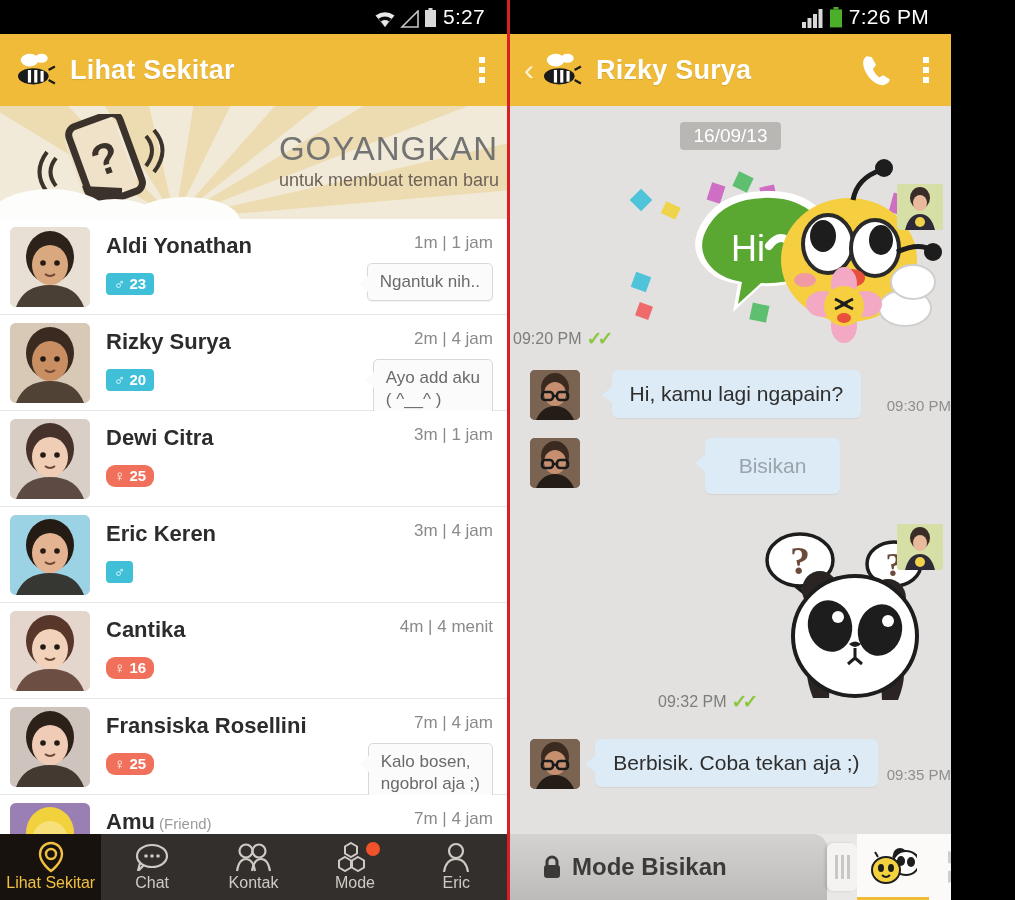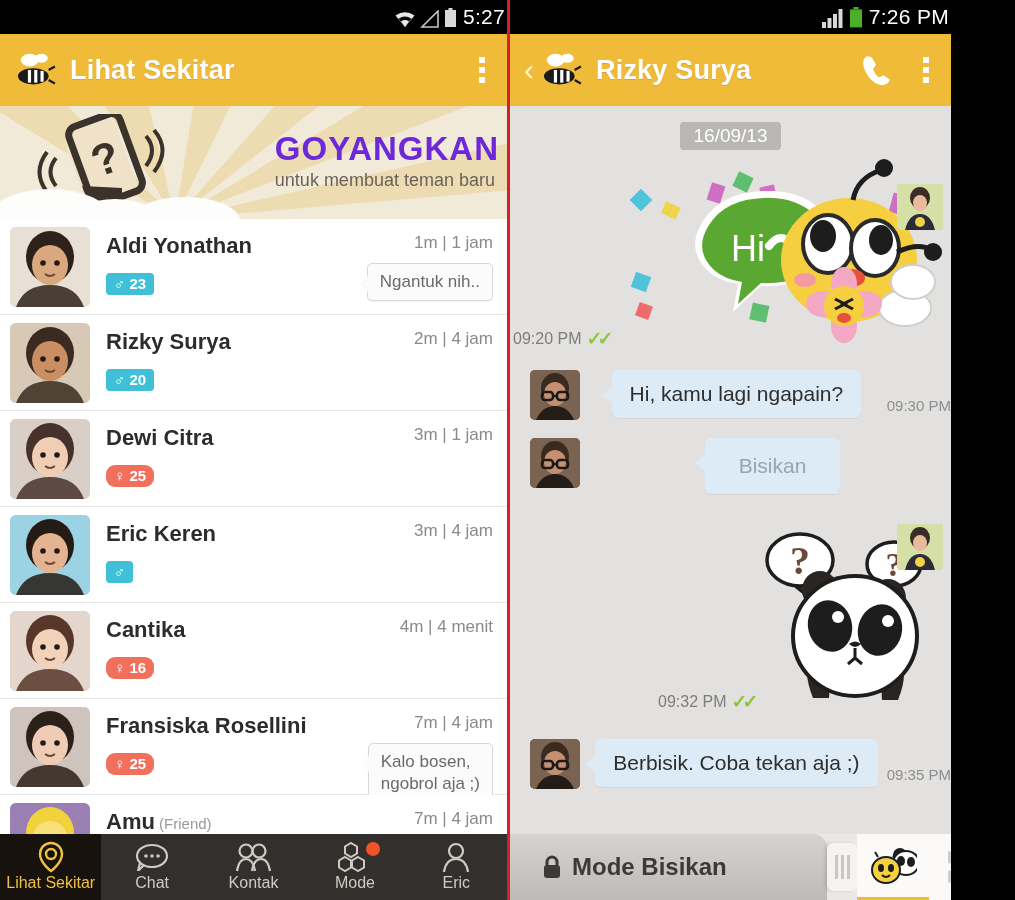--- a/index.html
+++ b/index.html
@@ -10,21 +10,21 @@
   }
   .screens { display: flex; width: 1015px; height: 900px; }
   .panel { position: relative; overflow: hidden; height: 900px; }
   .panel-left { width: 507px; background: #fff; }
   .divider { width: 3px; background: #d81f26; height: 900px; }
   .panel-right { width: 441px; background: #e2e1df; }
 
   
   .statusbar {
     height: 34px; background: #000; display: flex; align-items: center;
-    justify-content: flex-end; padding-right: 2px; gap: 6px;
+    justify-content: flex-end; padding-right: 22px; gap: 6px;
   }
   .statusbar .clock {
     color: #fff; font-size: 21px; letter-spacing: .3px;
     font-family: "Liberation Sans", sans-serif;
   }
   .sb-icons { display: flex; align-items: flex-end; gap: 4px; height: 22px; }
 
   
   .actionbar {
     height: 72px; background: #efbb38; display: flex; align-items: center;
@@ -47,21 +47,21 @@
   
   .banner {
     height: 113px; position: relative; overflow: hidden;
     background: #efe5d0;
   }
   .rays { position: absolute; inset: 0; }
   .banner-text {
     position: absolute; right: 8px; top: 24px; text-align: left;
   }
   .banner-title {
-    font-size: 33px; font-weight: bold; color: #6d28d9; letter-spacing: 1px;
+    font-size: 33px; font-weight: normal; color: #737373; letter-spacing: 1px;
     font-family: "Liberation Sans", sans-serif;
   }
   .banner-sub { font-size: 18px; color: #6d6258; margin-top: 2px; }
   .phone-art { position: absolute; left: 30px; top: 8px; }
   .cloud {
     position: absolute; bottom: -26px; border-radius: 50%;
     background: #fdfdfc;
   }
 
   
@@ -284,20 +284,21 @@
               <rect width="80" height="80" fill="#d8c9b6"></rect>
               <ellipse cx="40" cy="30" rx="24" ry="26" fill="#3a2a20"></ellipse>
               <ellipse cx="40" cy="38" rx="18" ry="20" fill="#c98f63"></ellipse>
               <circle cx="33" cy="36" r="2.8" fill="#241a14"></circle>
               <circle cx="47" cy="36" r="2.8" fill="#241a14"></circle>
               <path d="M35 47 q5 4 10 0" stroke="#6b4636" stroke-width="2" fill="none"></path>
               <path d="M6 80 q8 -22 34 -22 q26 0 34 22 z" fill="#3a2a20" opacity="0.85"></path>
             </svg></div>
           <div class="row-mid"><div class="row-name">Rizky Surya</div><span class="badge m">♂ 20</span></div>
           <div class="row-time">2m | 4 jam</div>
+          <div class="quote">Ayo add aku<br>( ^__^ )</div>
         </div>
         <div class="row">
           <div class="avatar"><svg viewBox="0 0 80 80" width="80" height="80">
               <rect width="80" height="80" fill="#d9cfc6"></rect>
               <ellipse cx="40" cy="30" rx="24" ry="26" fill="#46322a"></ellipse>
               <ellipse cx="40" cy="38" rx="18" ry="20" fill="#f0cdb5"></ellipse>
               <circle cx="33" cy="36" r="2.8" fill="#241a14"></circle>
               <circle cx="47" cy="36" r="2.8" fill="#241a14"></circle>
               <path d="M35 47 q5 4 10 0" stroke="#6b4636" stroke-width="2" fill="none"></path>
               <path d="M6 80 q8 -22 34 -22 q26 0 34 22 z" fill="#46322a" opacity="0.85"></path>

